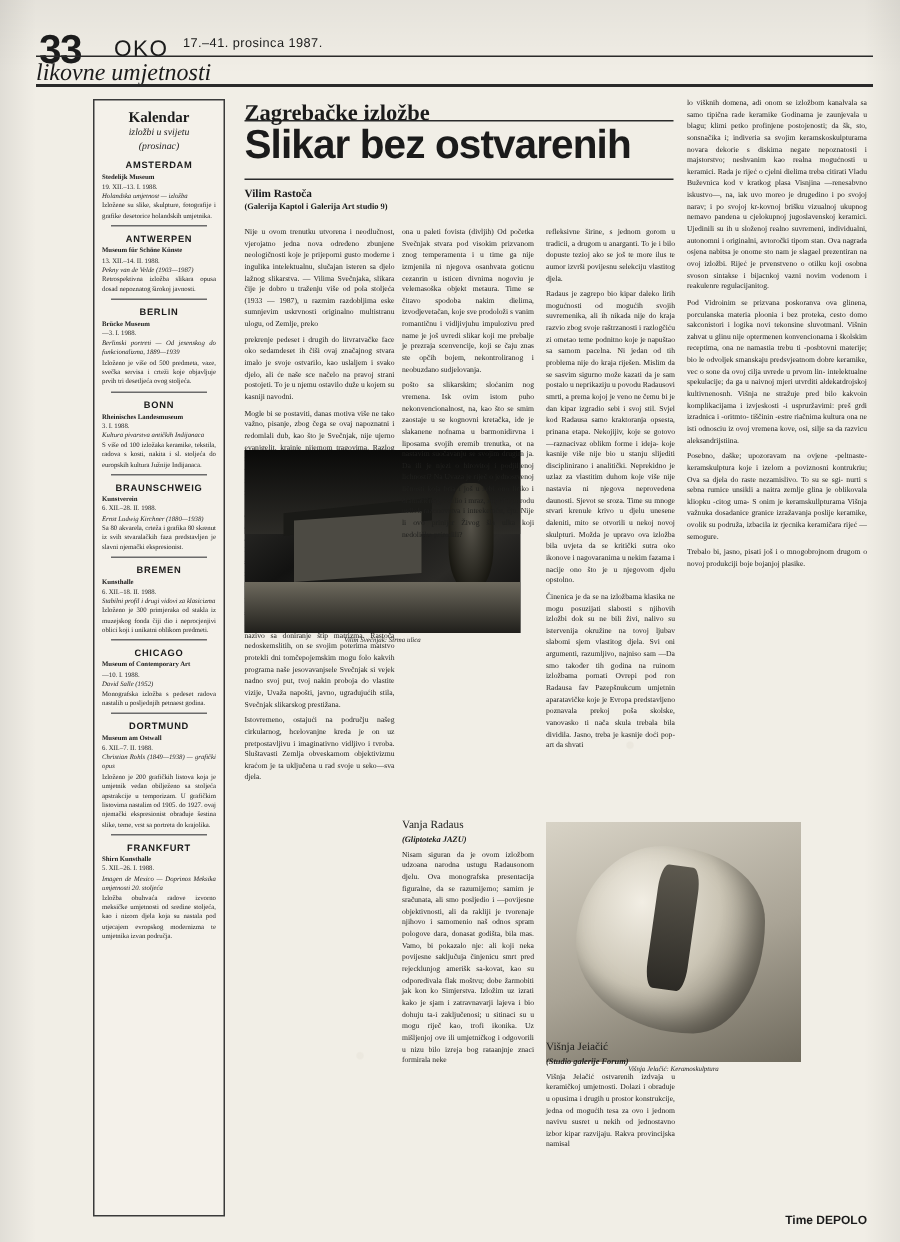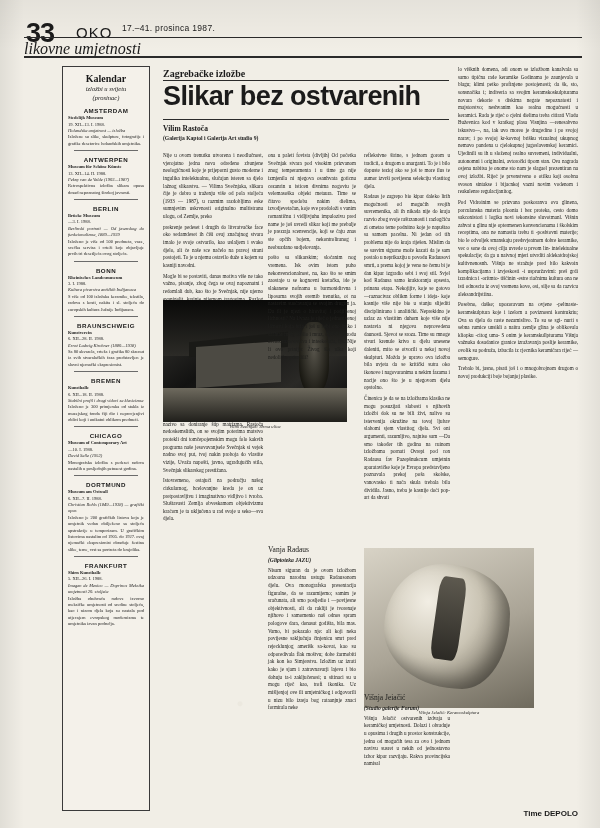--- a/index.html
+++ b/index.html
@@ -85,21 +85,21 @@
     text-align:center;font-size:6.2px;font-weight:bold;letter-spacing:.5px;
     margin:5px 0 1px;font-family:"Liberation Sans", sans-serif;
   }
   .cal-entry{font-size:4.5px;line-height:1.42;text-align:justify;}
   .cal-entry b{font-weight:bold;}
   .cal-entry i{font-style:italic;}
   .cal-hr{border:0;border-top:1px solid #6b6b6b;margin:3px 6px;}
   
   .kicker{
     position:absolute;left:163px;top:68px;
-    font-size:10px;font-weight:bold;font-family:"Liberation Serif", serif;
+    font-size:15px;font-weight:bold;font-family:"Liberation Serif", serif;
   }
   .headline{
     position:absolute;left:163px;top:82px;width:286px;
     font-size:27px;font-weight:bold;letter-spacing:-.6px;
     font-family:"Liberation Sans", sans-serif;
     line-height:1.05;
   }
   .hrule{position:absolute;left:163px;top:80px;width:286px;height:1px;background:#2b2b2b;}
   .hrule2{position:absolute;left:163px;top:119px;width:286px;height:1px;background:#2b2b2b;}
   .byline{

